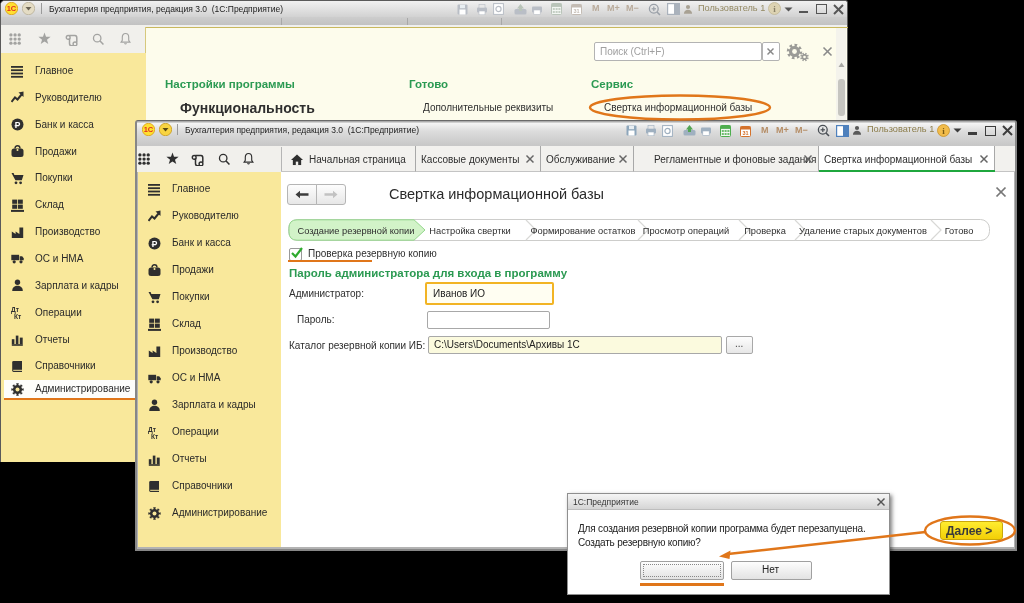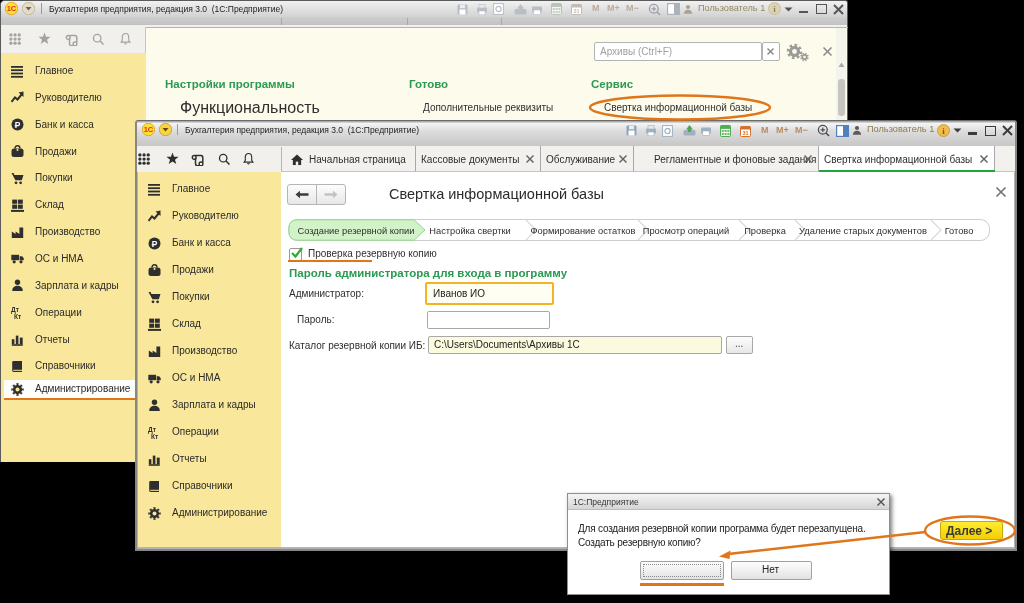--- a/index.html
+++ b/index.html
@@ -114,38 +114,38 @@
     <line x1="9.3" y1="9.3" x2="13.2" y2="13.2" stroke="#a3a3a1" stroke-width="1.8"></line>
   </svg>
 <svg class="a" style="left:119px;top:32px;" width="13" height="14" viewBox="0 0 15 16">
     <path d="M7.5,1.6 C5,1.6 3.8,3.6 3.8,6 L3.8,9.4 L2.4,11.6 L12.6,11.6 L11.2,9.4 L11.2,6 C11.2,3.6 10,1.6 7.5,1.6 Z" fill="none" stroke="#a3a3a1" stroke-width="1.3"></path>
     <path d="M6.2,13 Q7.5,14.2 8.8,13" fill="none" stroke="#a3a3a1" stroke-width="1.2"></path>
   </svg>
 <div class="a" style="left:146px;top:27px;width:701px;height:435px;background:#fdfcec;"></div>
 <div class="a" style="left:145px;top:27px;width:703px;height:1.2px;background:#c9b85e;"></div>
 <div class="a" style="left:145px;top:27px;width:1.2px;height:435px;background:#d6c87c;"></div>
 <div class="a" style="left:594px;top:42px;width:168px;height:19px;background:#fff;border:1px solid #b3b3b3;border-radius:2px;"></div>
-<div class="a" style="left:600px;top:43.5px;height:16px;line-height:16px;font-size:10px;color:#a0a0a0;font-weight:400;white-space:nowrap;">Архивы (Ctrl+F)</div>
+<div class="a" style="left:600px;top:43.5px;height:16px;line-height:16px;font-size:10px;color:#a0a0a0;font-weight:400;white-space:nowrap;">Поиск (Ctrl+F)</div>
 <div class="a" style="left:762px;top:42px;width:18px;height:19px;background:#fff;border:1px solid #b3b3b3;border-radius:2px;"></div>
 <svg class="a" style="left:766px;top:47px;" width="9" height="9" viewBox="0 0 9 9">
     <line x1="1.5" y1="1.5" x2="7.5" y2="7.5" stroke="#888" stroke-width="1.4"></line>
     <line x1="7.5" y1="1.5" x2="1.5" y2="7.5" stroke="#888" stroke-width="1.4"></line>
   </svg>
 <svg class="a" style="left:786px;top:43px;" width="24" height="19" viewBox="0 0 24 19">
     <path d="M16.30,8.38 L15.63,11.65 L13.71,10.56 L12.37,12.55 L14.10,13.93 L11.32,15.77 L10.73,13.64 L8.37,14.10 L8.62,16.30 L5.35,15.63 L6.44,13.71 L4.45,12.37 L3.07,14.10 L1.23,11.32 L3.36,10.73 L2.90,8.37 L0.70,8.62 L1.37,5.35 L3.29,6.44 L4.63,4.45 L2.90,3.07 L5.68,1.23 L6.27,3.36 L8.63,2.90 L8.38,0.70 L11.65,1.37 L10.56,3.29 L12.55,4.63 L13.93,2.90 L15.77,5.68 L13.64,6.27 L14.10,8.63 Z" fill="#9b9b97"></path>
     <circle cx="8.5" cy="8.5" r="2.4" fill="#fdfcec"></circle>
     <path d="M22.83,14.81 L22.09,16.54 L21.10,15.69 L20.15,16.62 L20.99,17.63 L19.24,18.34 L19.14,17.03 L17.81,17.02 L17.69,18.33 L15.96,17.59 L16.81,16.60 L15.88,15.65 L14.87,16.49 L14.16,14.74 L15.47,14.64 L15.48,13.31 L14.17,13.19 L14.91,11.46 L15.90,12.31 L16.85,11.38 L16.01,10.37 L17.76,9.66 L17.86,10.97 L19.19,10.98 L19.31,9.67 L21.04,10.41 L20.19,11.40 L21.12,12.35 L22.13,11.51 L22.84,13.26 L21.53,13.36 L21.52,14.69 Z" fill="#9b9b97"></path>
     <circle cx="18.5" cy="14" r="1.3" fill="#fdfcec"></circle>
   </svg>
 <svg class="a" style="left:822px;top:46px;" width="11" height="11" viewBox="0 0 11 11">
     <line x1="1.5" y1="1.5" x2="9.5" y2="9.5" stroke="#8a8a8a" stroke-width="1.6"></line>
     <line x1="9.5" y1="1.5" x2="1.5" y2="9.5" stroke="#8a8a8a" stroke-width="1.6"></line>
   </svg>
 <div class="a" style="left:165px;top:76.2px;height:17.5px;line-height:17.5px;font-size:11.5px;color:#2b9a52;font-weight:700;white-space:nowrap;">Настройки программы</div>
-<div class="a" style="left:180px;top:99.5px;height:16px;line-height:16px;font-size:16px;color:#2f2f2f;font-weight:400;white-space:nowrap;">Функциональность</div>
+<div class="a" style="left:180px;top:99.5px;height:16px;line-height:16px;font-size:14px;color:#2f2f2f;font-weight:700;white-space:nowrap;">Функциональность</div>
 <div class="a" style="left:409px;top:76.2px;height:17.5px;line-height:17.5px;font-size:11.5px;color:#2b9a52;font-weight:700;white-space:nowrap;">Готово</div>
 <div class="a" style="left:423px;top:99.5px;height:16px;line-height:16px;font-size:10px;color:#2f2f2f;font-weight:400;white-space:nowrap;">Дополнительные реквизиты</div>
 <div class="a" style="left:591px;top:76.2px;height:17.5px;line-height:17.5px;font-size:11.5px;color:#2b9a52;font-weight:700;white-space:nowrap;">Сервис</div>
 <div class="a" style="left:604px;top:99.5px;height:16px;line-height:16px;font-size:10px;color:#2f2f2f;font-weight:400;white-space:nowrap;">Свертка информационной базы</div>
 <div class="a" style="left:836px;top:28px;width:10px;height:434px;background:#f4f3ec;"></div>
 <svg class="a" style="left:838px;top:62px;" width="7" height="6" viewBox="0 0 7 6">
     <polygon points="3.5,0.5 6.5,5 0.5,5" fill="#a8a8a4"></polygon>
   </svg>
 <div class="a" style="left:838px;top:79px;width:7px;height:37px;background:#c6c5c0;border-radius:3px;"></div>
 <div class="a" style="left:1px;top:53px;width:145px;height:409px;background:#f9e89b;"></div>

